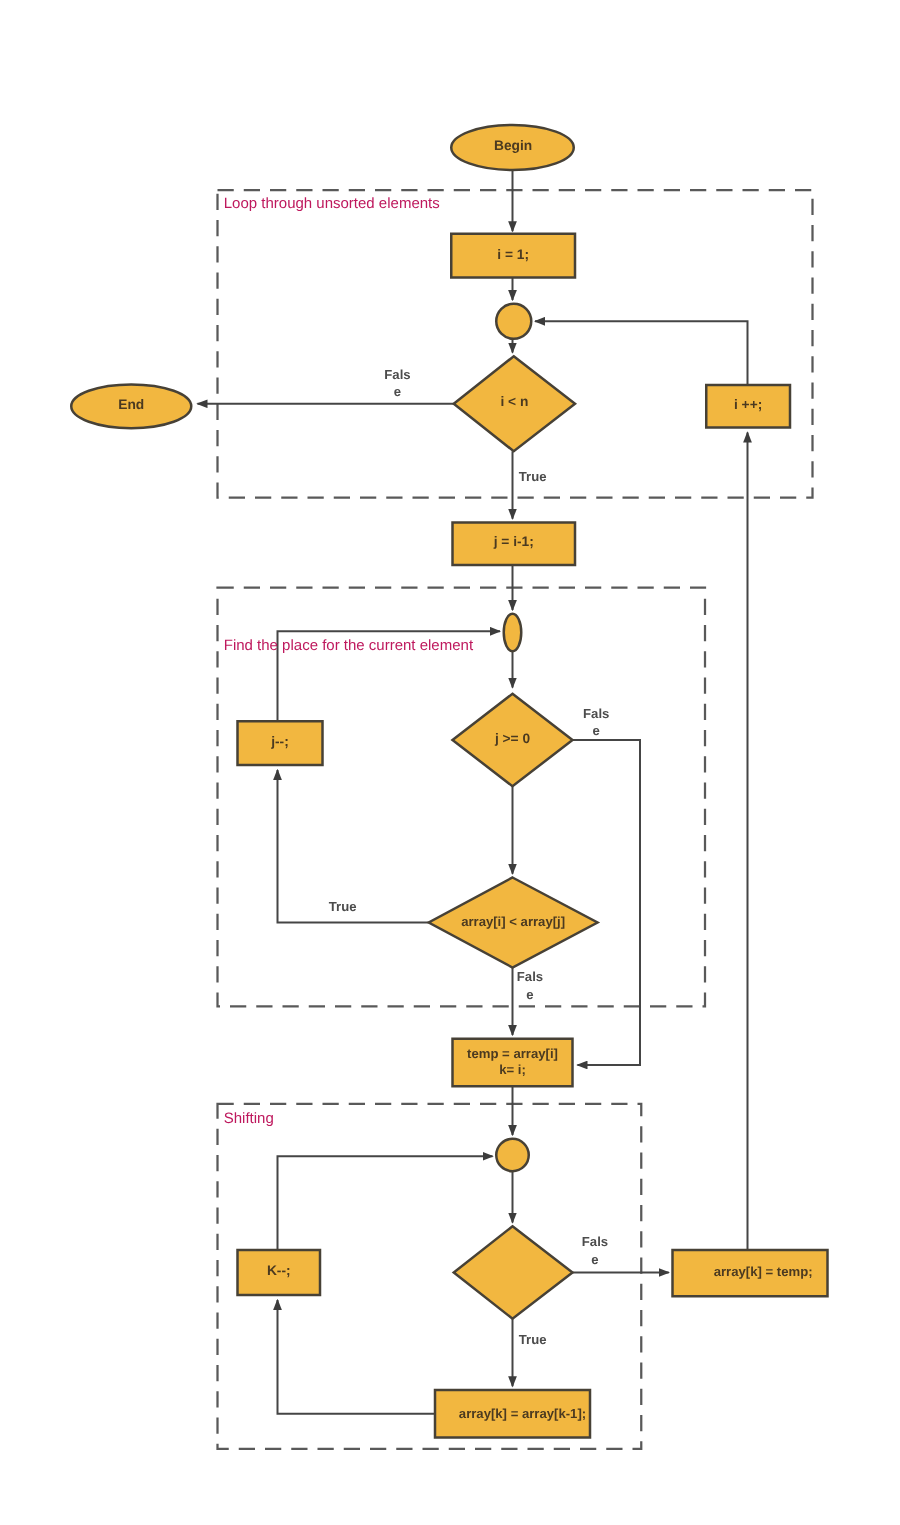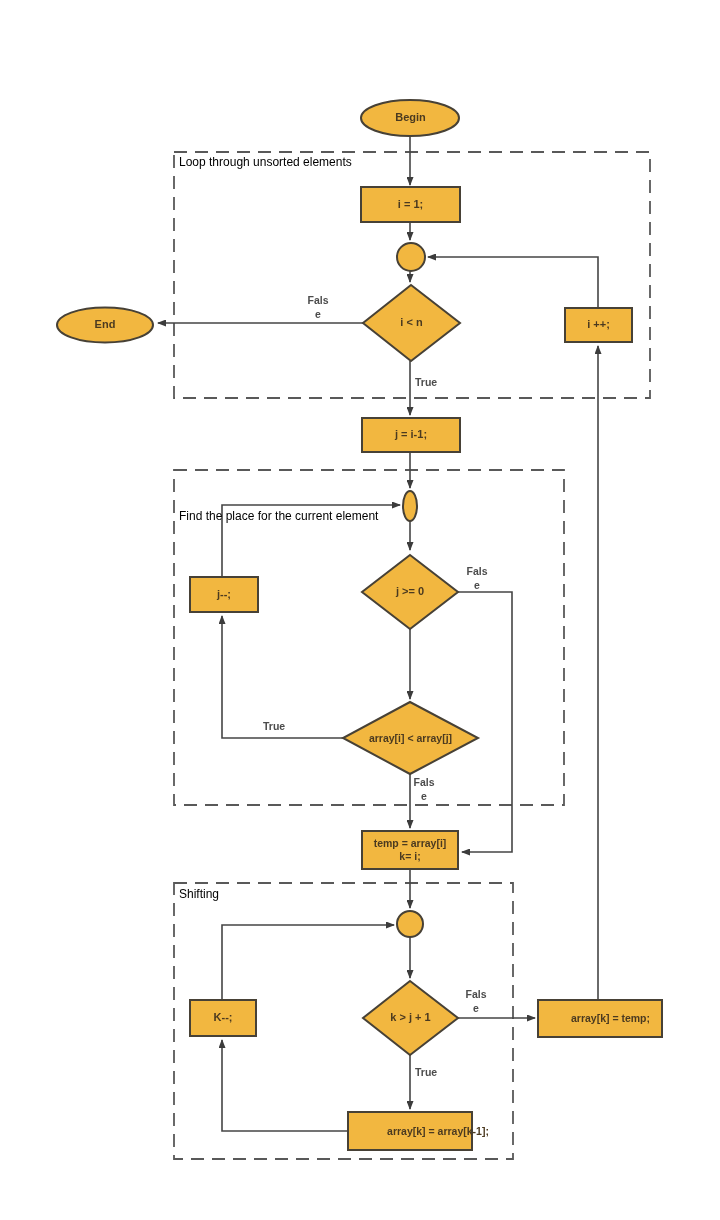--- a/index.html
+++ b/index.html
@@ -18,21 +18,21 @@
   .edge-label{
     position:absolute;font-size:10.5px;font-weight:700;color:#4C4C4C;
     line-height:1.25;pointer-events:none;
   }
   .false-label{
     position:absolute;width:22px;font-size:10.5px;font-weight:700;color:#4C4C4C;
     line-height:1.3;text-align:center;overflow-wrap:anywhere;word-break:break-all;
     pointer-events:none;
   }
   .group-label{
-    position:absolute;font-size:12px;font-weight:400;color:#000000;
+    position:absolute;font-size:12px;font-weight:400;color:#be185d;
     line-height:1.2;pointer-events:none;
   }
 </style>
 </head>
 <body>
 
 <div id="canvas">
 
   <svg id="wires" viewBox="0 0 720 1220" xmlns="http://www.w3.org/2000/svg">
     <defs>
@@ -101,24 +101,23 @@
   <div class="node-label" style="left:362px;top:418px;width:98px;height:34px;">j = i-1;</div>
   <div class="node-label" style="left:362px;top:555px;width:96px;height:74px;">j &gt;= 0</div>
   <div class="node-label" style="left:190px;top:577px;width:68px;height:35px;">j--;</div>
   <div class="node-label" style="left:343px;top:702px;width:135px;height:72px;font-size:10.5px;">array[i] &lt; array[j]</div>
   <div class="node-label" style="left:362px;top:831px;width:96px;height:38px;font-size:10.5px;">
     <span style="display:block;width:100%;">
       <span class="ln">temp = array[i]</span>
       <span class="ln">k= i;</span>
     </span>
   </div>
-  <div class="node-label" style="left:363px;top:981px;width:95px;height:74px;">k &gt; j + 1</div>
   <div class="node-label" style="left:190px;top:1000px;width:66px;height:36px;">K--;</div>
   <div class="node-label" style="left:538px;top:1000px;width:145px;height:37px;font-size:10.5px;">array[k] = temp;</div>
-  <div class="node-label wrapbox" style="left:370px;top:1112px;width:136px;height:38px;font-size:10.5px;">array[k] = array[k-1];</div>
+  <div class="node-label wrapbox" style="left:350px;top:1112px;width:136px;height:38px;font-size:10.5px;">array[k] = array[k-1];</div>
 
   <div class="false-label" style="left:307px;top:294px;">False</div>
   <div class="edge-label" style="left:415px;top:376px;">True</div>
   <div class="false-label" style="left:466px;top:565px;">False</div>
   <div class="edge-label" style="left:263px;top:720px;">True</div>
   <div class="false-label" style="left:413px;top:776px;">False</div>
   <div class="false-label" style="left:465px;top:988px;">False</div>
   <div class="edge-label" style="left:415px;top:1066px;">True</div>
 
 </div>

